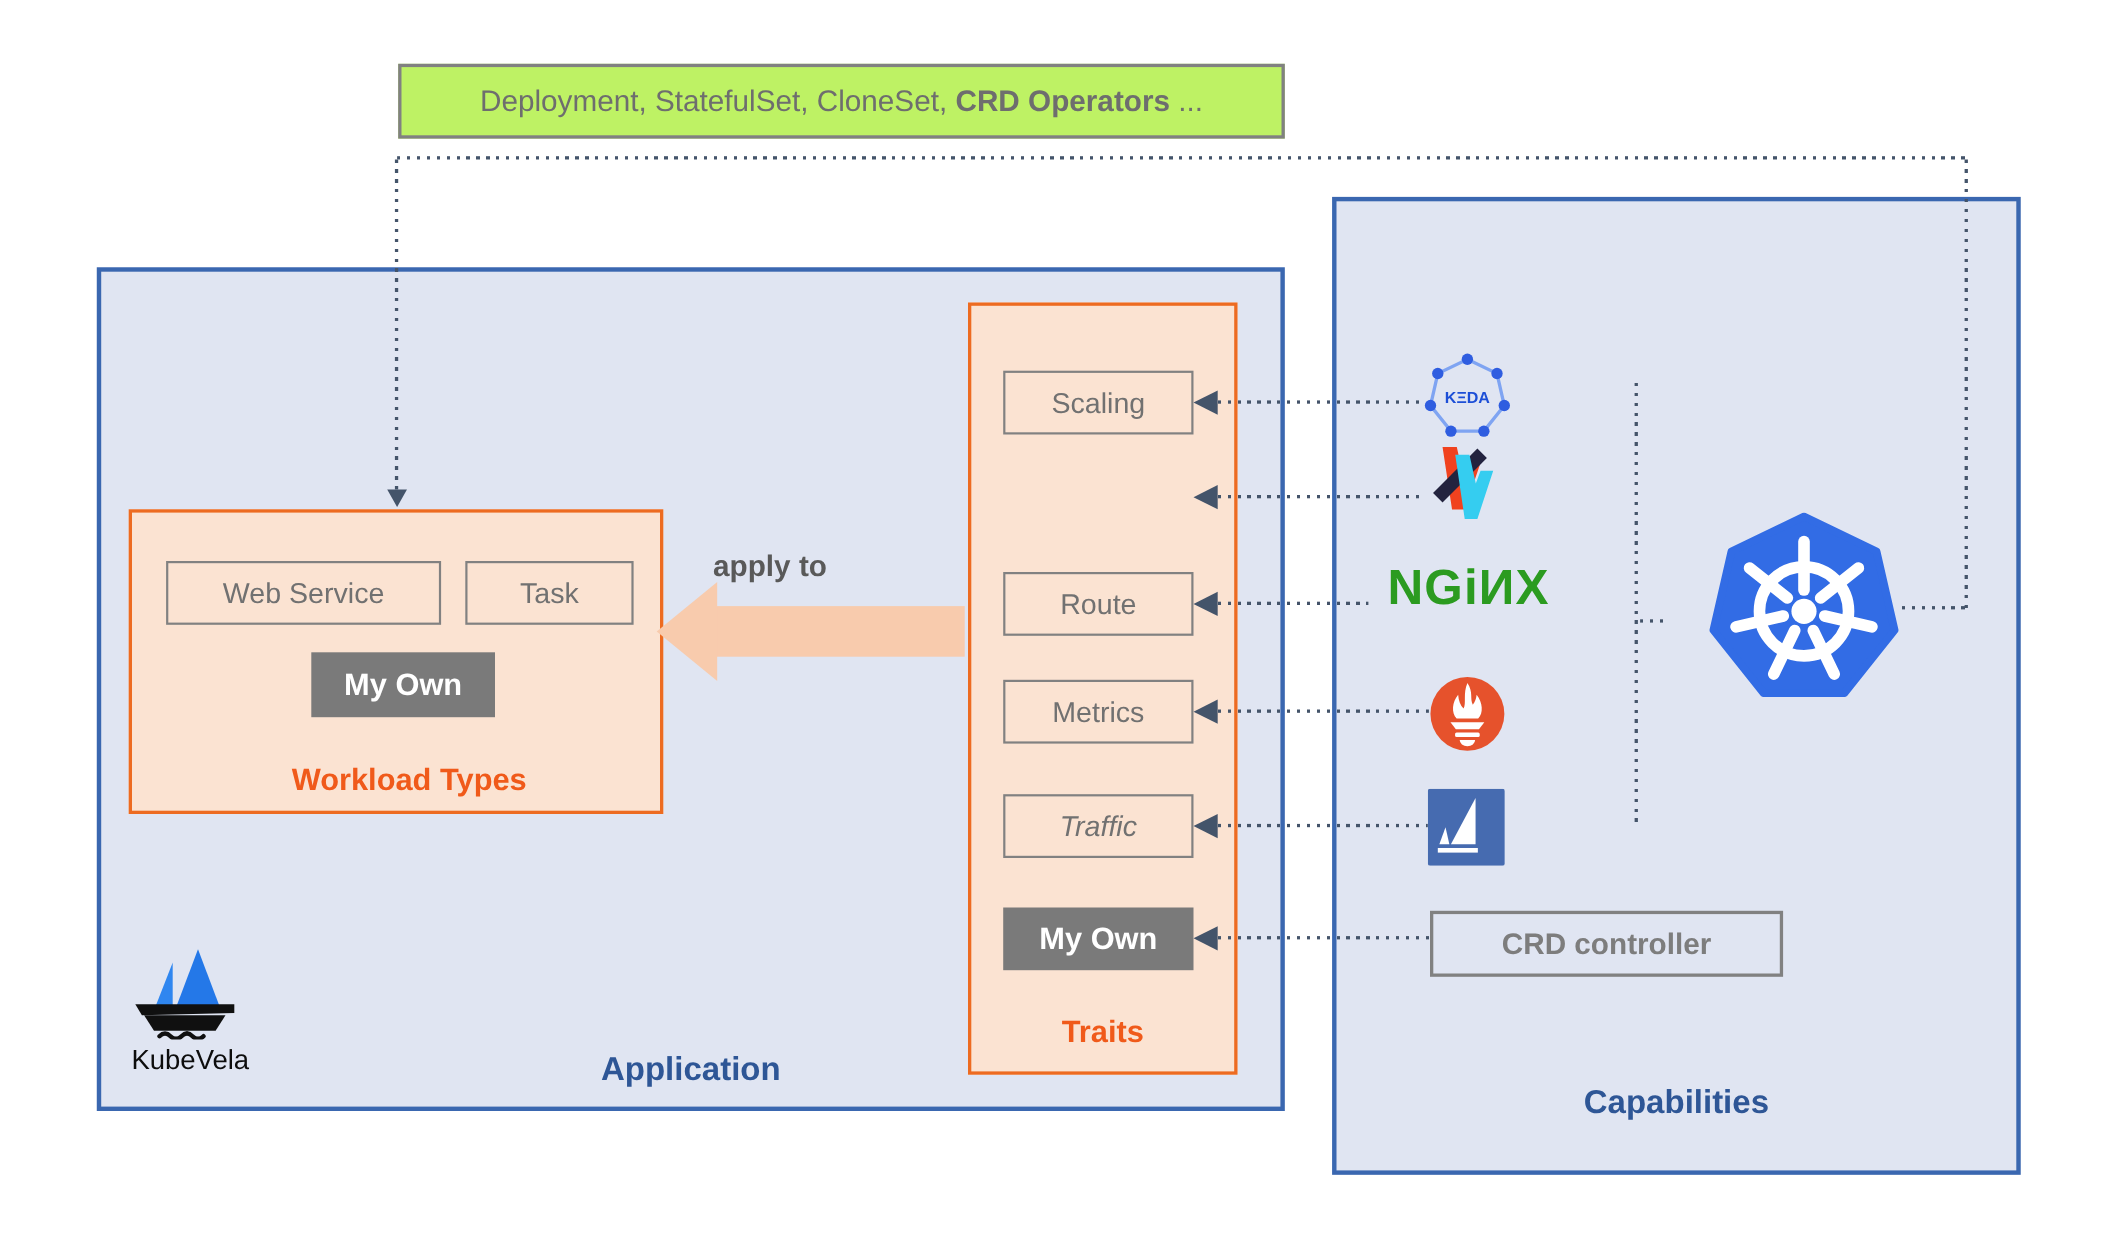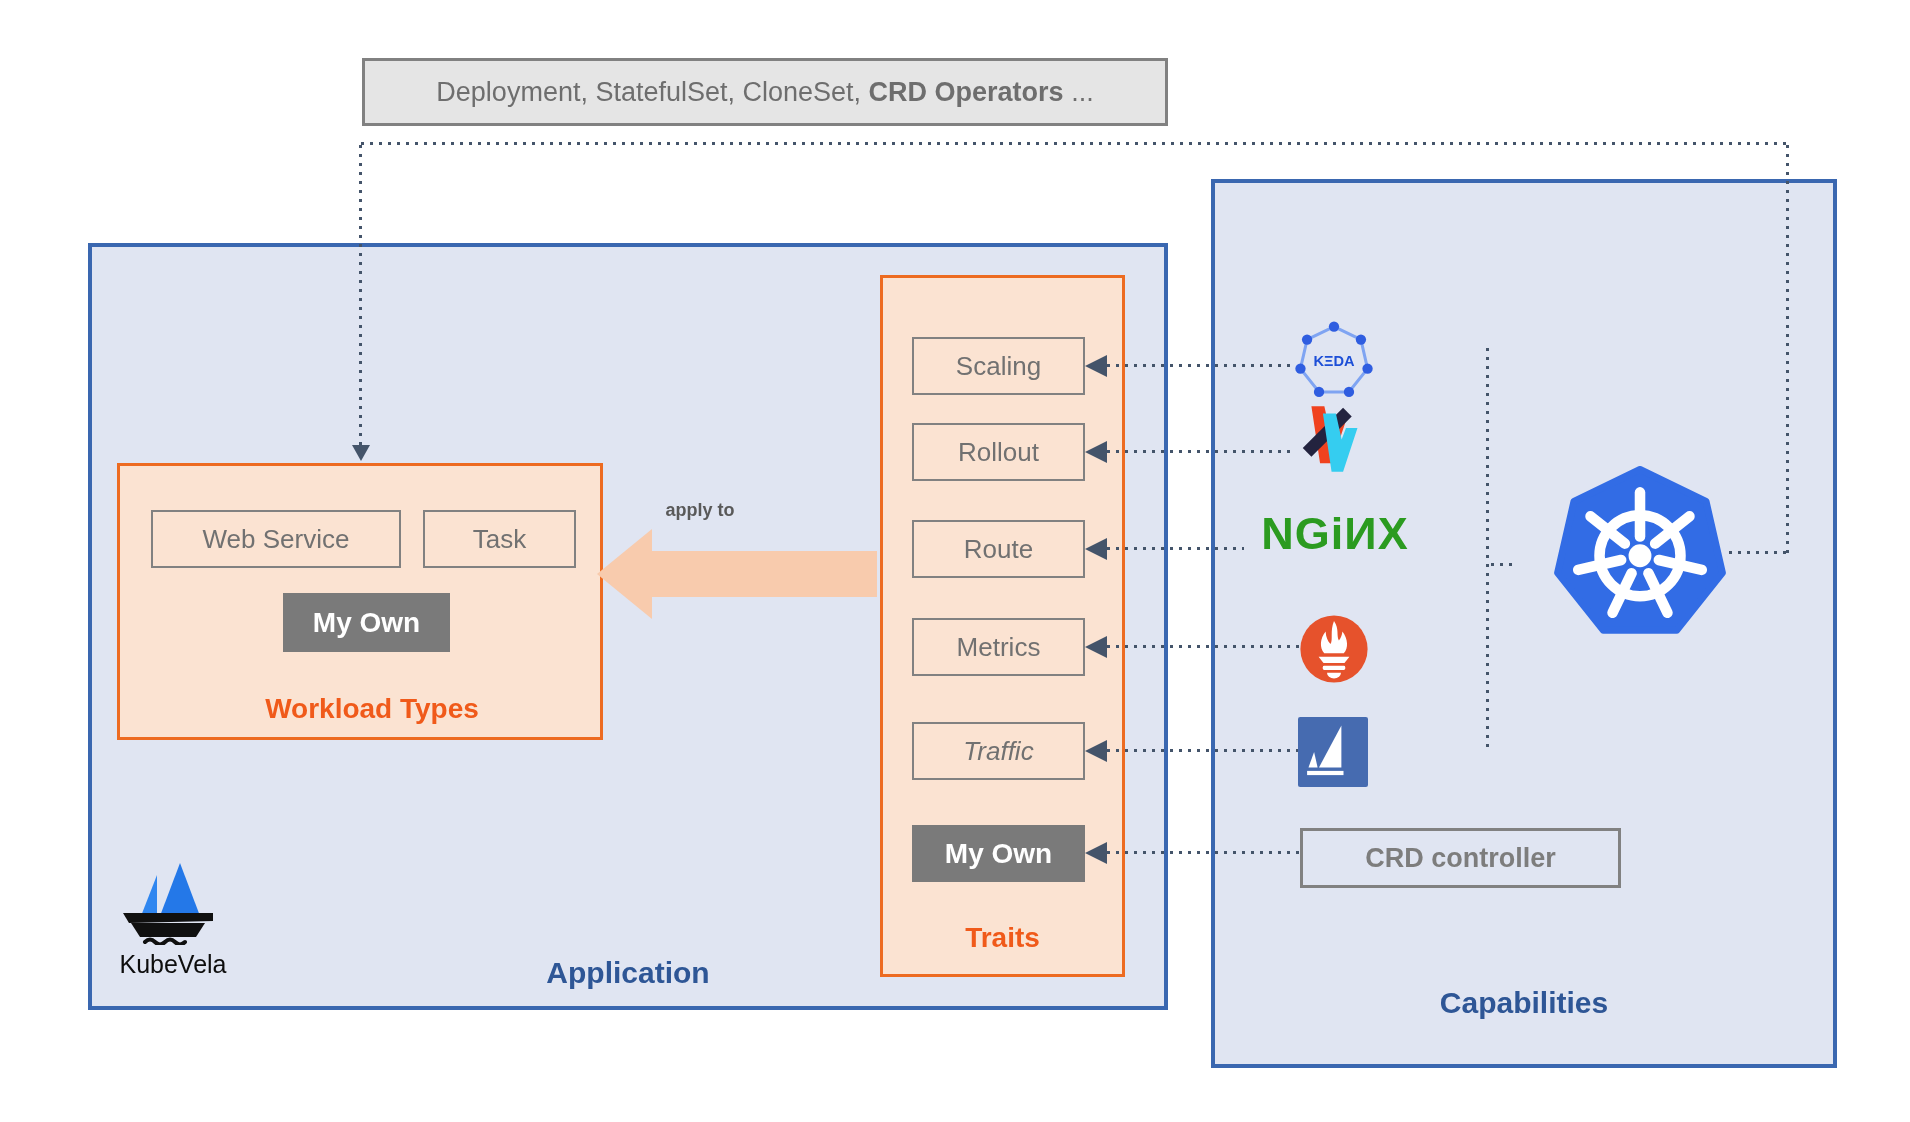--- a/index.html
+++ b/index.html
@@ -15,21 +15,21 @@
     --gray-solid:#7a7a7a;
     --peach:#f8cbad;
   }
   *{box-sizing:border-box;margin:0;padding:0;}
   body{background:#fff;font-family:"Liberation Sans",sans-serif;}
   .stage{position:relative;width:1910px;height:1122px;background:#fff;overflow:hidden;}
 
   .box-blue{position:absolute;background:var(--blue-fill);border:4px solid var(--blue-border);}
   .box-orange{position:absolute;background:var(--orange-fill);border:3px solid var(--orange-border);}
 
-  .top-box{position:absolute;left:362px;top:58px;width:806px;height:68px;background:#e5e5e5;
+  .top-box{position:absolute;left:362px;top:58px;width:806px;height:68px;background:#bef264;
     border:3px solid var(--gray-border);display:flex;align-items:center;justify-content:center;
     font-size:27px;color:#6e6e6e;white-space:pre;}
   .top-box .bold{font-weight:700;}
 
   .btn-outline{position:absolute;border:2px solid var(--gray-border);color:var(--gray-text);
     font-size:26px;display:flex;align-items:center;justify-content:center;background:transparent;}
   .btn-solid{position:absolute;background:var(--gray-solid);color:#fff;font-weight:700;
     font-size:28px;display:flex;align-items:center;justify-content:center;}
 
   .lbl-orange{position:absolute;left:0;width:100%;text-align:center;color:var(--orange-label);
@@ -41,21 +41,21 @@
     background:repeating-linear-gradient(90deg,var(--navy) 0 3px,transparent 3px 9px);z-index:5;}
   .dot-v{position:absolute;width:3px;
     background:repeating-linear-gradient(180deg,var(--navy) 0 3px,transparent 3px 9px);z-index:5;}
 
   .ah-left{position:absolute;width:0;height:0;border-top:11px solid transparent;
     border-bottom:11px solid transparent;border-right:22px solid var(--navy);z-index:6;}
   .ah-down{position:absolute;width:0;height:0;border-left:9px solid transparent;
     border-right:9px solid transparent;border-top:16px solid var(--navy);z-index:6;}
 
   .apply-label{position:absolute;left:600px;top:500px;width:200px;text-align:center;
-    font-size:18px;font-weight:700;color:#595959;}
+    font-size:27px;font-weight:700;color:#595959;}
   .peach-body{position:absolute;left:650px;top:551px;width:227px;height:46px;background:var(--peach);}
   .peach-head{position:absolute;left:597px;top:529px;width:0;height:0;border-top:45px solid transparent;
     border-bottom:45px solid transparent;border-right:55px solid var(--peach);}
 
   .crd-box{position:absolute;left:1300px;top:828px;width:321px;height:60px;border:3px solid var(--gray-border);
     display:flex;align-items:center;justify-content:center;font-size:27px;font-weight:700;color:#7d7d7d;}
 
   .logo{position:absolute;}
   .nginx-text{position:absolute;left:1240px;top:508px;width:190px;text-align:center;
     font-size:45px;font-weight:800;color:#2b9b20;letter-spacing:1px;}
@@ -88,23 +88,20 @@
     <div class="lbl-orange" style="bottom:12px;padding-left:24px;">Workload Types</div>
   </div>
 
   <div class="apply-label">apply to</div>
   <div class="peach-body"></div>
   <div class="peach-head"></div>
 
   <div class="box-orange" style="left:880px;top:275px;width:245px;height:702px;">
     <div class="btn-outline" style="left:29px;top:59px;width:173px;height:58px;">
       <span>Scaling</span>
-    </div>
-    <div class="btn-outline" style="left:29px;top:145px;width:173px;height:58px;">
-      <span>Rollout</span>
     </div>
     <div class="btn-outline" style="left:29px;top:242px;width:173px;height:58px;">
       <span>Route</span>
     </div>
     <div class="btn-outline" style="left:29px;top:340px;width:173px;height:58px;">
       <span>Metrics</span>
     </div>
     <div class="btn-outline" style="left:29px;top:444px;width:173px;height:58px;font-style:italic;">
       <span>Traffic</span>
     </div>

